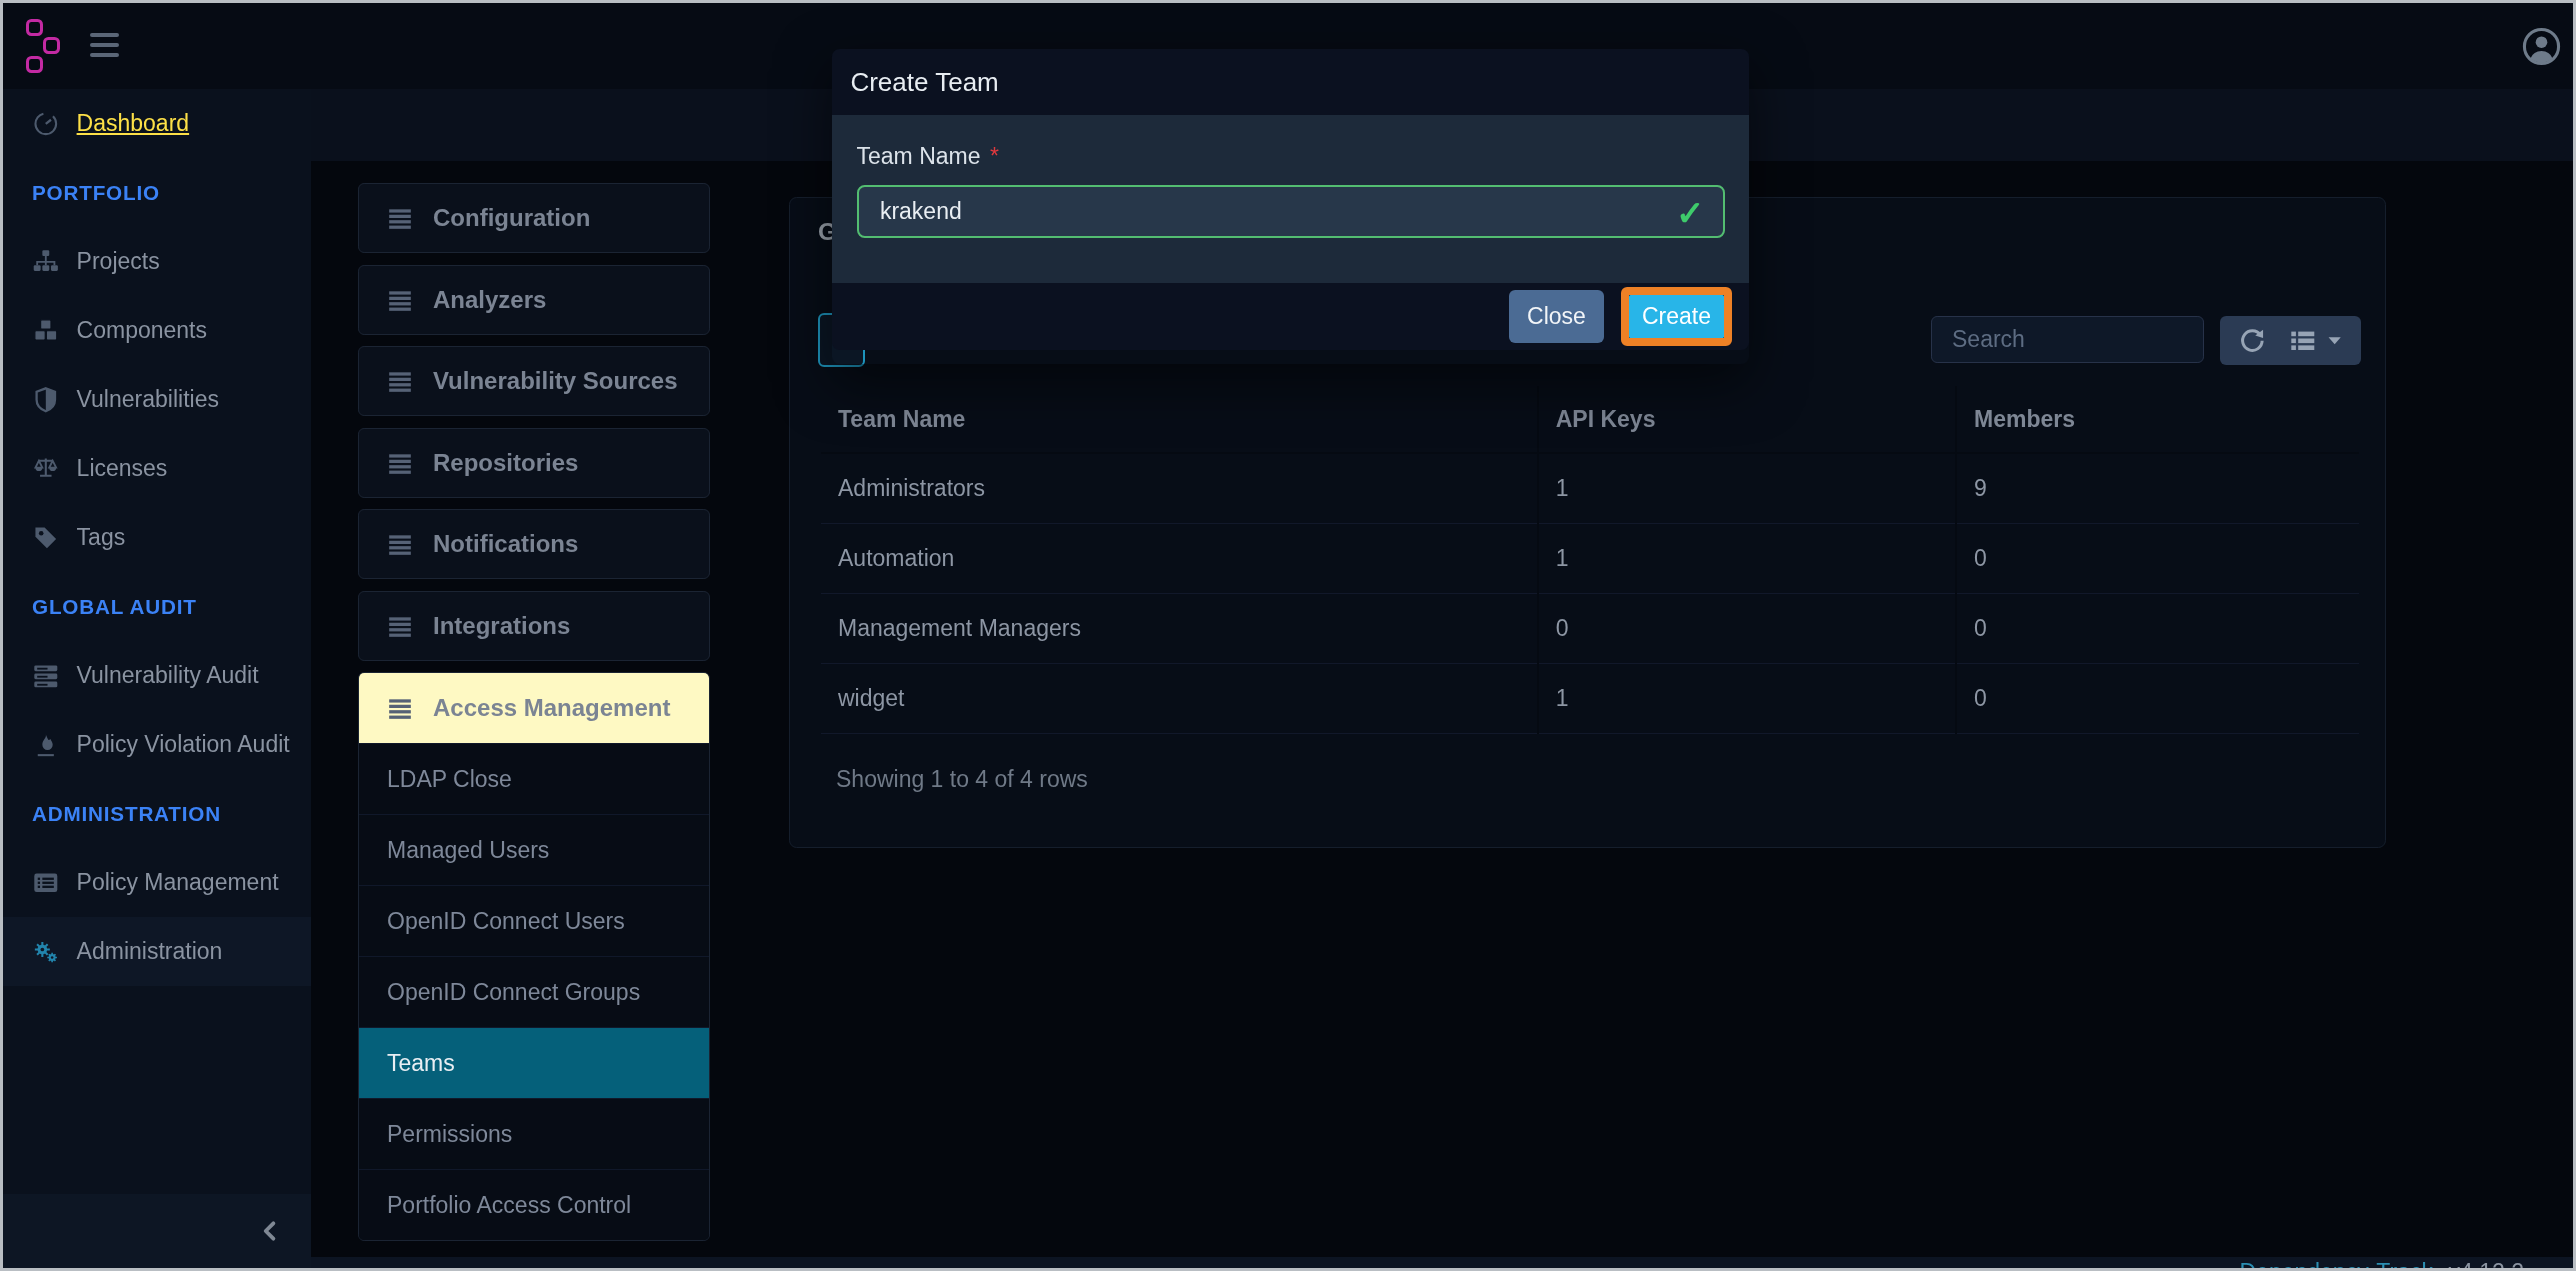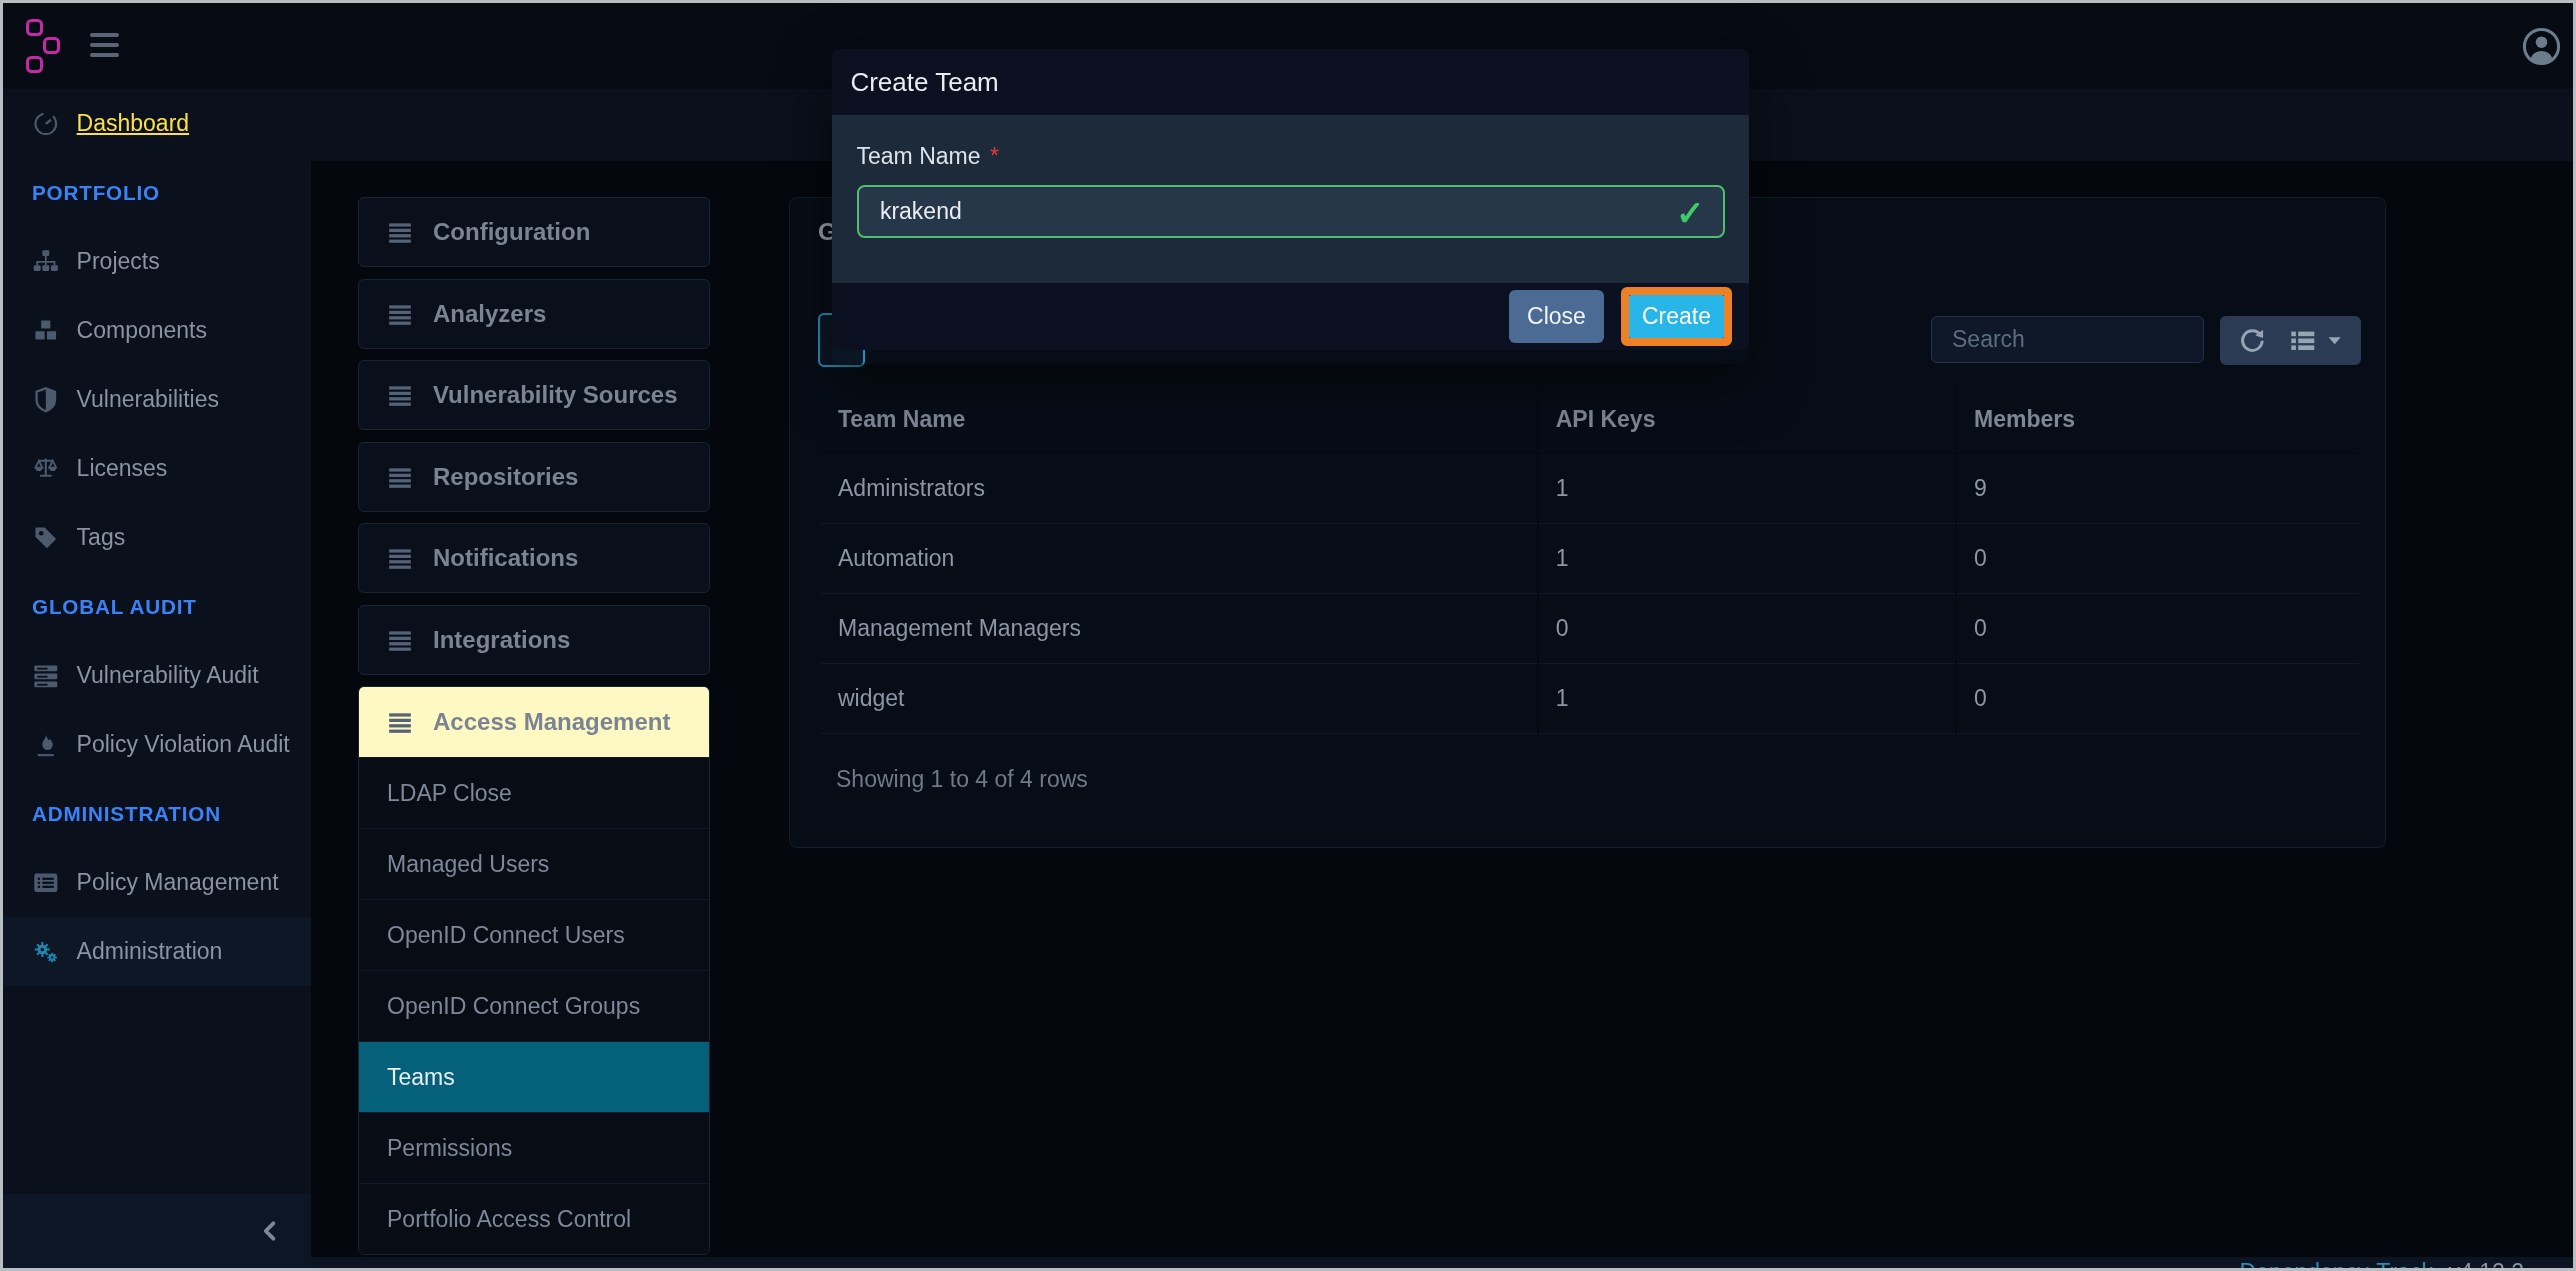--- a/index.html
+++ b/index.html
@@ -36,21 +36,21 @@
   .collapse-ic { width:23px; height:26px; color:#7f8894; cursor:pointer; }
 
   
   .crumbbar { position:absolute; left:308px; top:86px; right:0; height:72px; background:#0a101c;
               display:flex; align-items:center; padding-left:27.6px; font-size:23px;flex-direction:column; }
   .crumb-home { color:#2186ab; cursor:pointer; }
   .crumb-sep { color:#5a6470; margin:0 13.8px; }
   .crumb-cur { color:#b3bac4; }
 
   
-  .admin-nav { position:absolute; left:355px; top:194px; width:352px; z-index:1; }
+  .admin-nav { position:absolute; left:355px; top:180px; width:352px; z-index:1; }
   .nav-group { height:70px; margin-bottom:11.5px; background:#0a101b; border:0.8px solid #1b2433; border-radius:6.1px;
                display:flex; align-items:center; padding-left:28px; cursor:pointer; }
   .nav-group .gic { width:26px; height:26px; margin-right:20px; color:#566276; flex:0 0 auto; }
   .nav-group .gtxt { font-weight:bold; font-size:24px; color:#7b8493; }
   .nav-accordion { border:0.8px solid #1b2433; border-radius:6.1px; overflow:hidden; background:#070c15; }
   .nav-accordion .nav-group { border:none; border-radius:0; margin:0; background:#fef9c3; }
   .nav-sub { height:71px; display:flex; align-items:center; padding-left:28px; font-size:23px;
              color:#7e8899; border-top:1.5px solid #10182a; cursor:pointer; background:#070c15; }
   .nav-sub.selected { background:#05607a; color:#e9eef3; }
 

